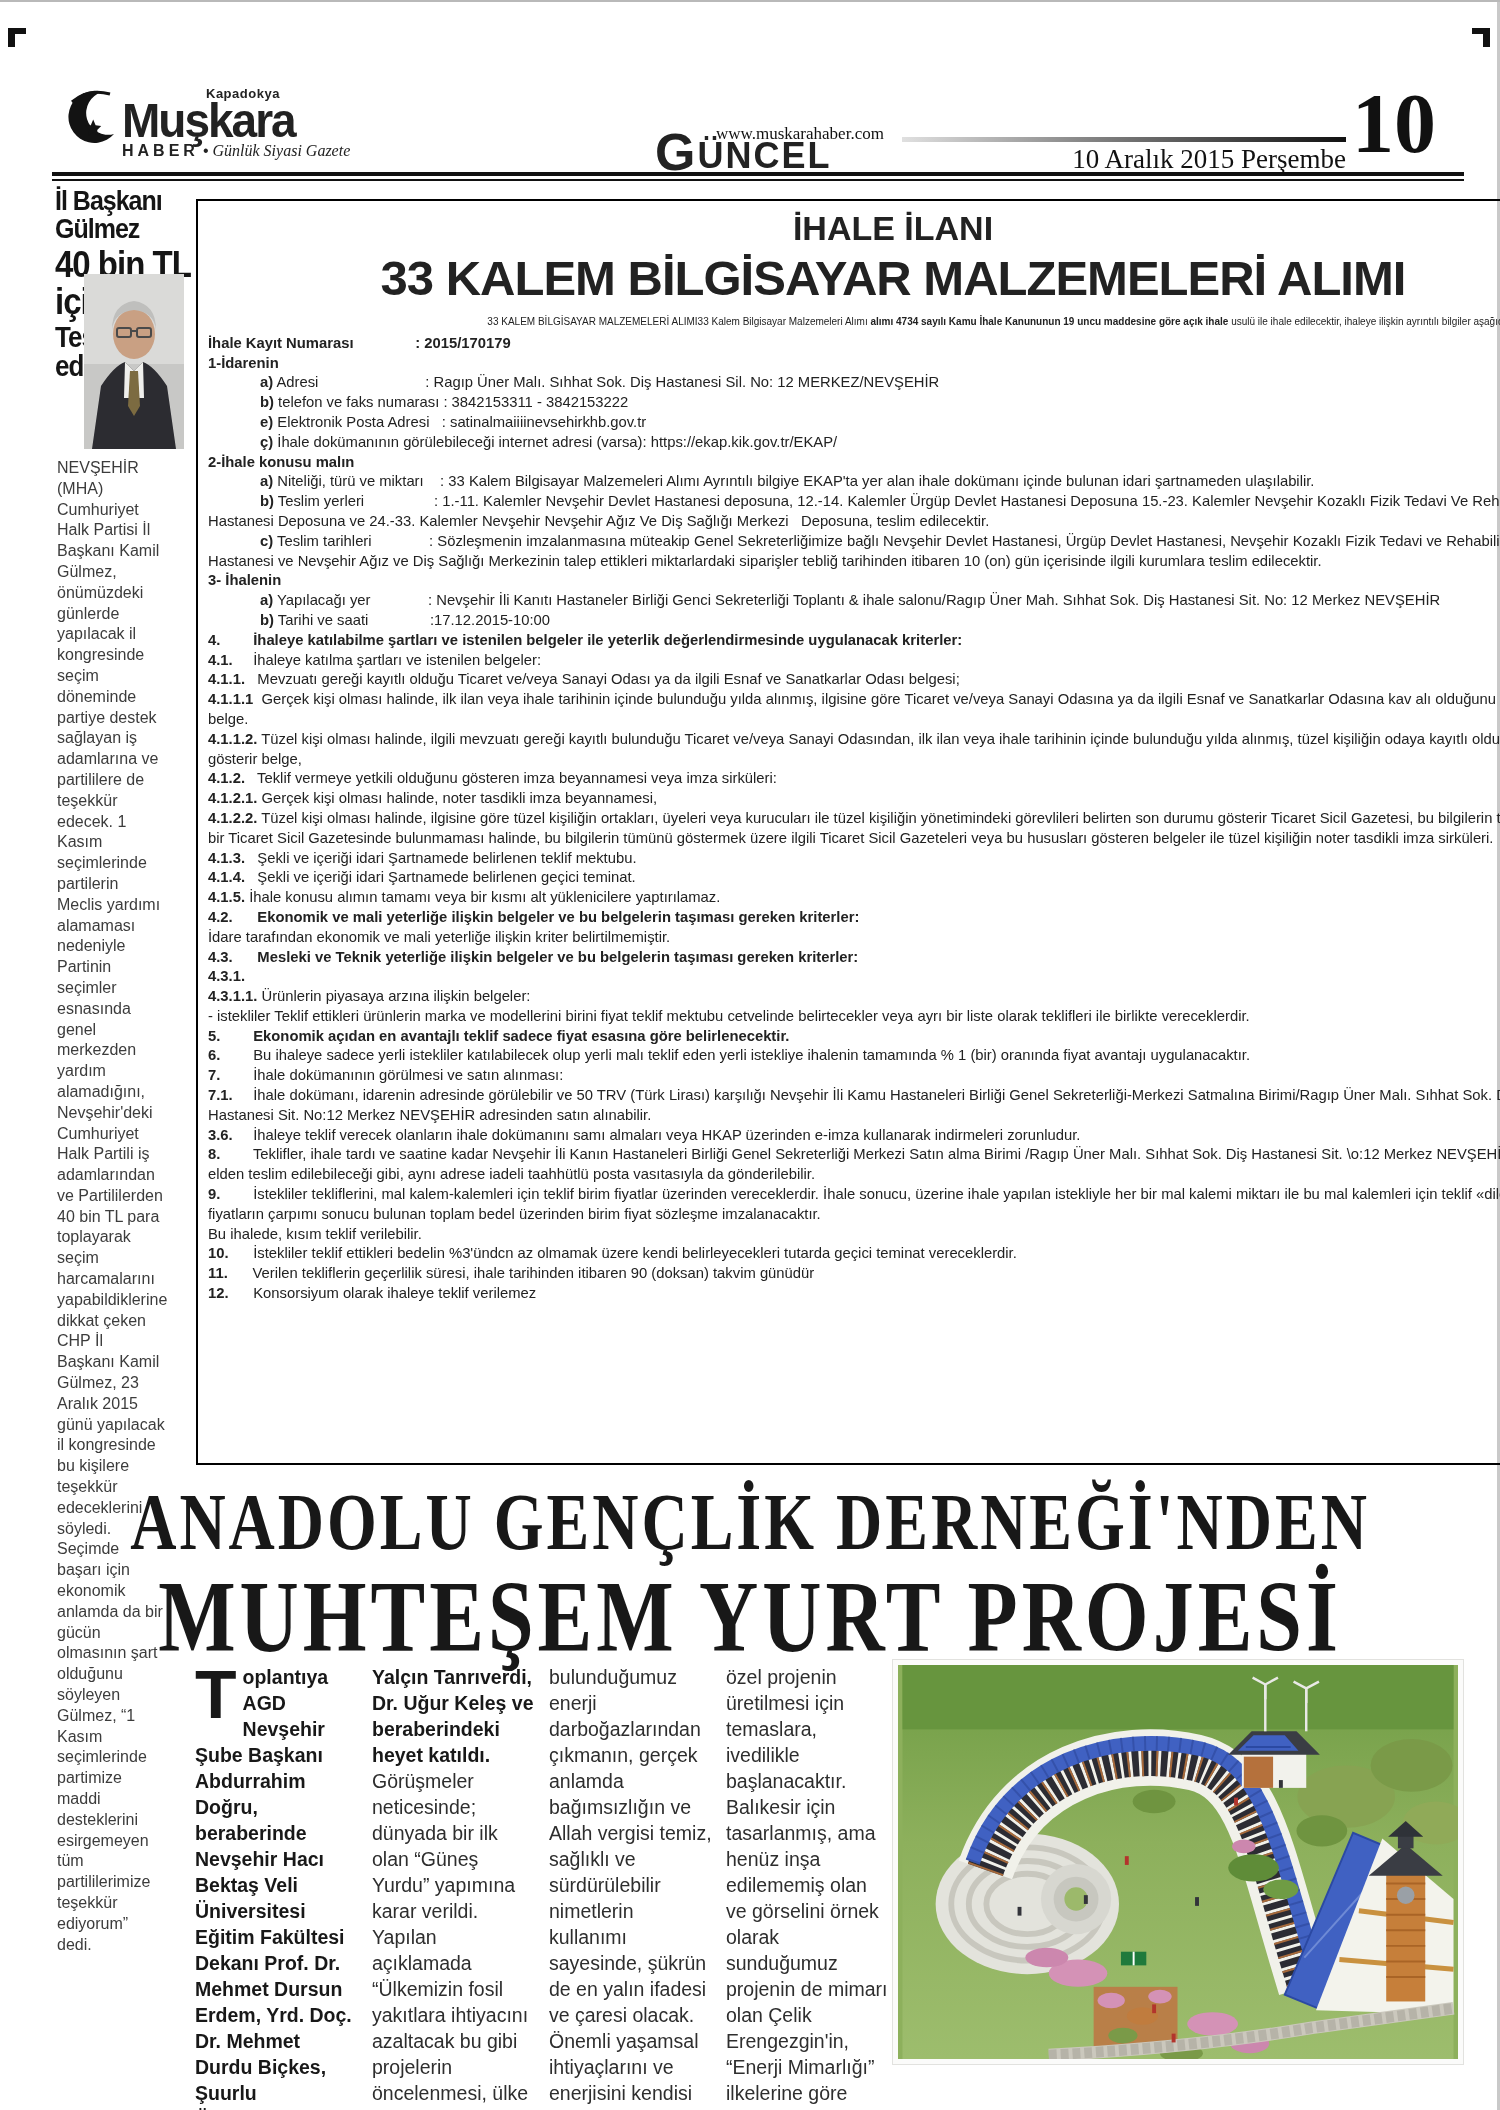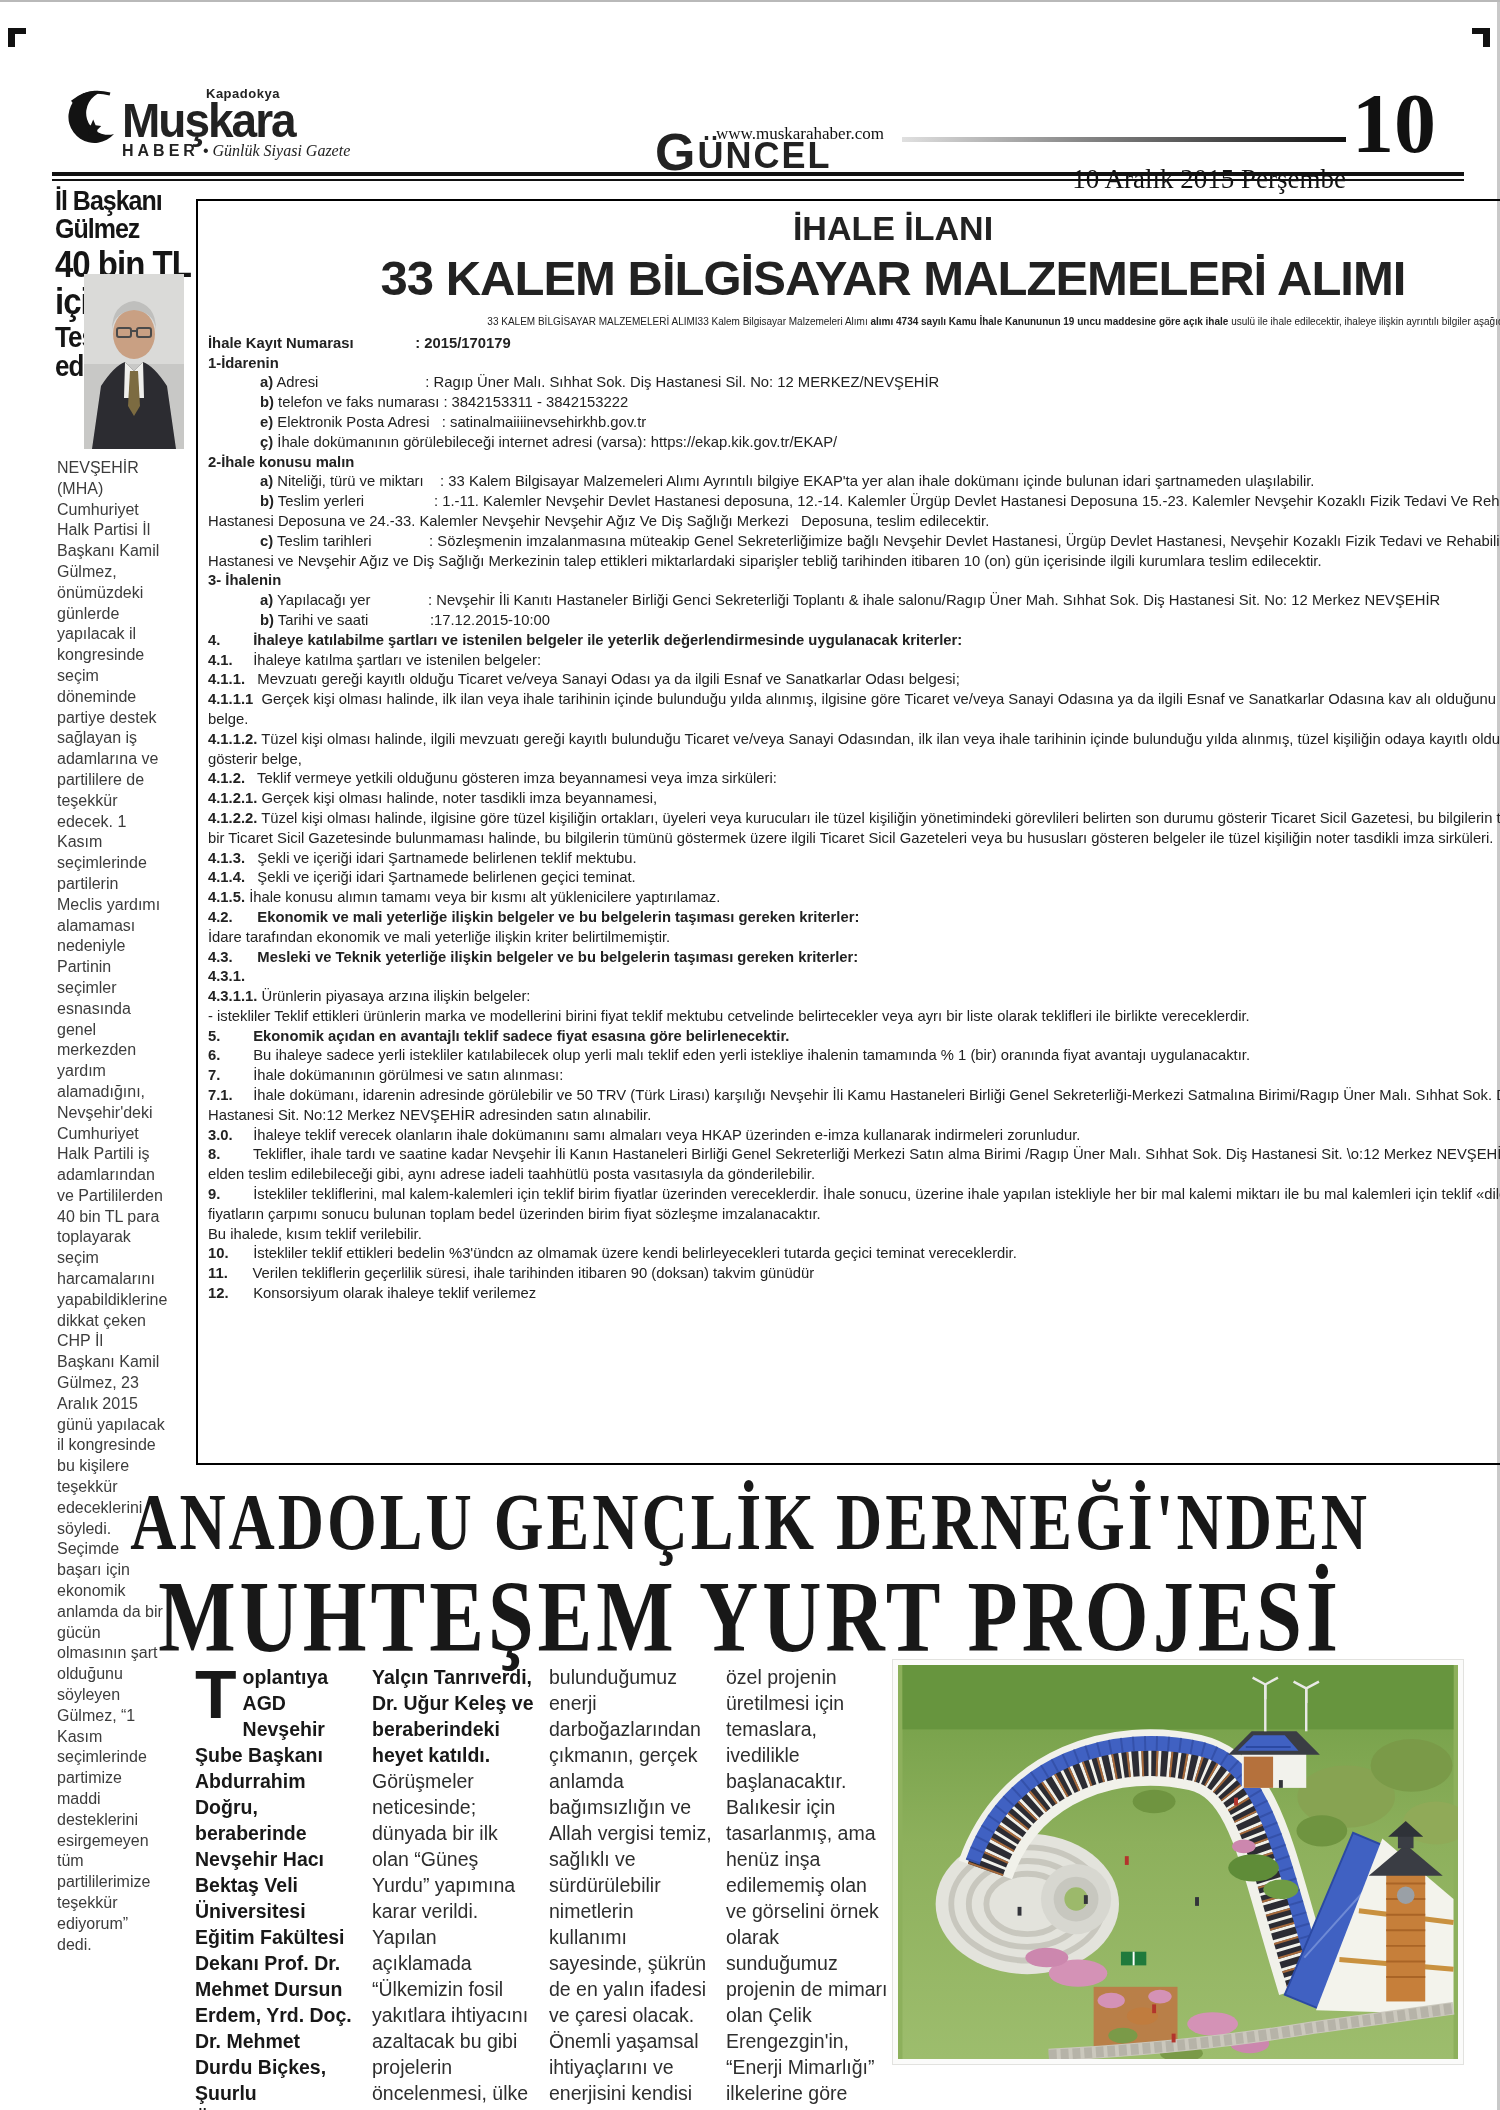--- a/index.html
+++ b/index.html
@@ -20,21 +20,21 @@
   .mast-sub{font-size:16px;font-weight:bold;letter-spacing:4px;display:inline-block;margin-top:0px;}
   .mast-bullet{font-size:16px;margin:0 4px;}
   .mast-tagline{font-family:"Liberation Serif",serif;font-style:italic;font-size:16px;}
   .guncel{position:absolute;left:655px;top:120px;font-weight:bold;letter-spacing:2px;}
   .guncel .big-g{font-size:52px;}
   .guncel .rest{font-size:36px;position:relative;top:-2px;}
   .website{position:absolute;left:716px;top:122px;font-family:"Liberation Serif",serif;font-size:17px;color:#111;}
   .rule-gradient{position:absolute;left:902px;top:135px;width:444px;height:5px;
     background:linear-gradient(to right,#e0e0e0,#888 40%,#111);}
   .date{position:absolute;left:960px;top:142px;width:386px;text-align:right;
-    font-family:"Liberation Serif",serif;font-size:27px;color:#111;margin-top:20px;}
+    font-family:"Liberation Serif",serif;font-size:27px;color:#111;}
   .pagenum{position:absolute;left:1352px;top:80px;font-family:"Liberation Serif",serif;
     font-weight:bold;font-size:84px;line-height:84px;color:#111;}
   .header-rule{position:absolute;left:52px;top:170px;width:1412px;height:3px;
     border-top:4px solid #111;border-bottom:2px solid #111;}
 
   
   .sb-headline{position:absolute;left:55px;top:184px;width:136px;font-weight:bold;color:#151515;
     transform:scaleY(1.12);transform-origin:top left;letter-spacing:-1px;line-height:1;}
   .sb-h1{font-size:25px;}
   .sb-h2{font-size:33px;margin-top:3px;}
@@ -196,21 +196,21 @@
         <p class="tl"><b></b><span>- istekliler Teklif ettikleri ürünlerin marka ve modellerini birini fiyat teklif mektubu cetvelinde belirtecekler veya ayrı bir liste olarak teklifleri ile birlikte vereceklerdir.</span></p>
 
         <p class="tl b"><b>5.</b><span>        Ekonomik açıdan en avantajlı teklif sadece fiyat esasına göre belirlenecektir.</span></p>
 
         <p class="tl"><b>6.</b><span>        Bu ihaleye sadece yerli istekliler katılabilecek olup yerli malı teklif eden yerli istekliye ihalenin tamamında % 1 (bir) oranında fiyat avantajı uygulanacaktır.</span></p>
 
         <p class="tl"><b>7.</b><span>        İhale dokümanının görülmesi ve satın alınması:</span></p>
 
         <p class="tl"><b>7.1.</b><span>     İhale dokümanı, idarenin adresinde görülebilir ve 50 TRV (Türk Lirası) karşılığı Nevşehir İli Kamu Hastaneleri Birliği Genel Sekreterliği-Merkezi Satmalına Birimi/Ragıp Üner Malı. Sıhhat Sok. Diş Hastanesi Sit. No:12 Merkez NEVŞEHİR adresinden satın alınabilir.</span></p>
 
-        <p class="tl"><b>3.0.</b><span>     İhaleye teklif verecek olanların ihale dokümanını samı almaları veya HKAP üzerinden e-imza kullanarak indirmeleri zorunludur.</span></p>
+        <p class="tl"><b>3.6.</b><span>     İhaleye teklif verecek olanların ihale dokümanını samı almaları veya HKAP üzerinden e-imza kullanarak indirmeleri zorunludur.</span></p>
 
         <p class="tl"><b>8.</b><span>        Teklifler, ihale tardı ve saatine kadar Nevşehir İli Kanın Hastaneleri Birliği Genel Sekreterliği Merkezi Satın alma Birimi /Ragıp Üner Malı. Sıhhat Sok. Diş Hastanesi Sit. \o:12 Merkez NEVŞEHİR adresine elden teslim edilebileceği gibi, aynı adrese iadeli taahhütlü posta vasıtasıyla da gönderilebilir.</span></p>
 
         <p class="tl"><b>9.</b><span>        İstekliler tekliflerini, mal kalem-kalemleri için teklif birim fiyatlar üzerinden vereceklerdir. İhale sonucu, üzerine ihale yapılan istekliyle her bir mal kalemi miktarı ile bu mal kalemleri için teklif «dilen birim fiyatların çarpımı sonucu bulunan toplam bedel üzerinden birim fiyat sözleşme imzalanacaktır.</span></p>
 
         <p class="tl"><b></b><span>Bu ihalede, kısım teklif verilebilir.</span></p>
 
         <p class="tl"><b>10.</b><span>      İstekliler teklif ettikleri bedelin %3'ündcn az olmamak üzere kendi belirleyecekleri tutarda geçici teminat vereceklerdir.</span></p>
 
         <p class="tl"><b>11.</b><span>      Verilen tekliflerin geçerlilik süresi, ihale tarihinden itibaren 90 (doksan) takvim günüdür</span></p>

